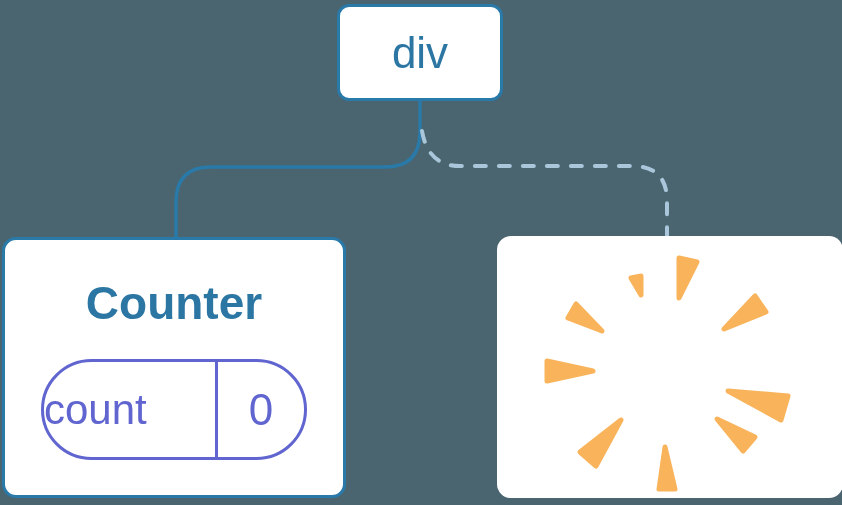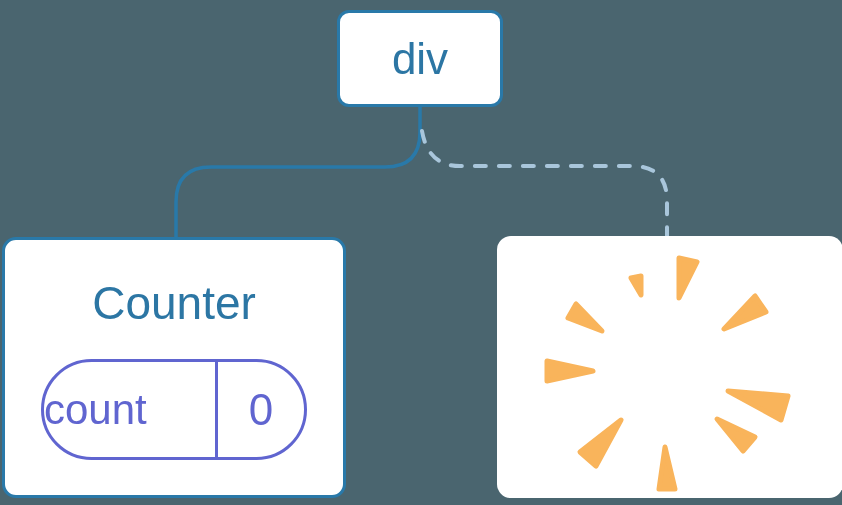--- a/index.html
+++ b/index.html
@@ -4,32 +4,32 @@
 <style>
   html,body{margin:0;padding:0;background:#4A656F;}
   .canvas{
     position:relative;width:842px;height:505px;overflow:hidden;
     background:#4A656F;
     font-family:"Liberation Sans", sans-serif;
   }
   svg.connectors{position:absolute;left:0;top:0;width:842px;height:505px;}
   .node{position:absolute;background:#ffffff;box-sizing:border-box;}
   .node-div{
-    left:337px;top:10px;width:166px;height:97px;
+    left:337px;top:4px;width:166px;height:97px;
     border:3px solid #2979A9;border-radius:12px;
     display:flex;align-items:center;justify-content:center;
   }
   .node-div .label{font-size:44px;font-weight:500;color:#2C76A4;}
   .node-counter{
     left:2px;top:237px;width:344px;height:261px;
     border:3px solid #2979A9;border-radius:14px;
   }
   .counter-title{
     text-align:center;margin-top:36px;height:55px;line-height:55px;
-    font-size:46px;font-weight:400;color:#2C76A4;
+    font-size:46px;font-weight:700;color:#2C76A4;
   }
   .state-pill{
     width:266px;height:101px;margin:28px auto 0;
     border:3px solid #6065D0;border-radius:52px;
     display:flex;color:#6065D0;box-sizing:border-box;overflow:hidden;
   }
   .cell-key{
     width:174px;box-sizing:border-box;border-right:3px solid #6065D0;
     display:flex;align-items:center;justify-content:flex-start;
     font-size:42px;

